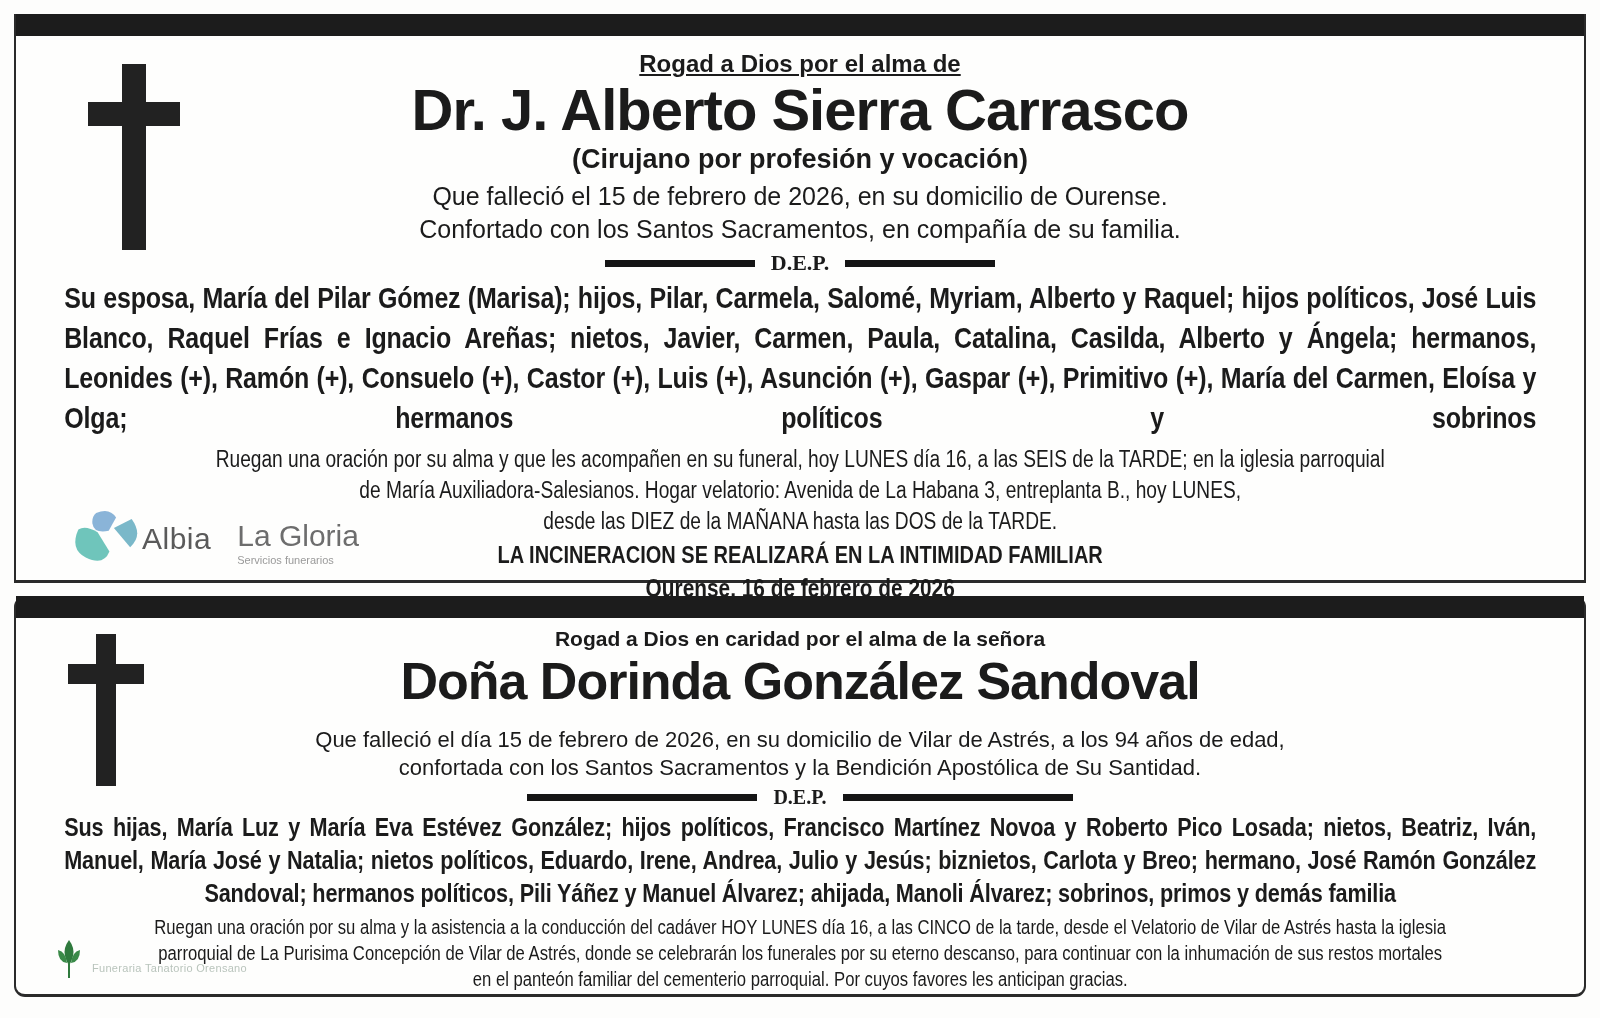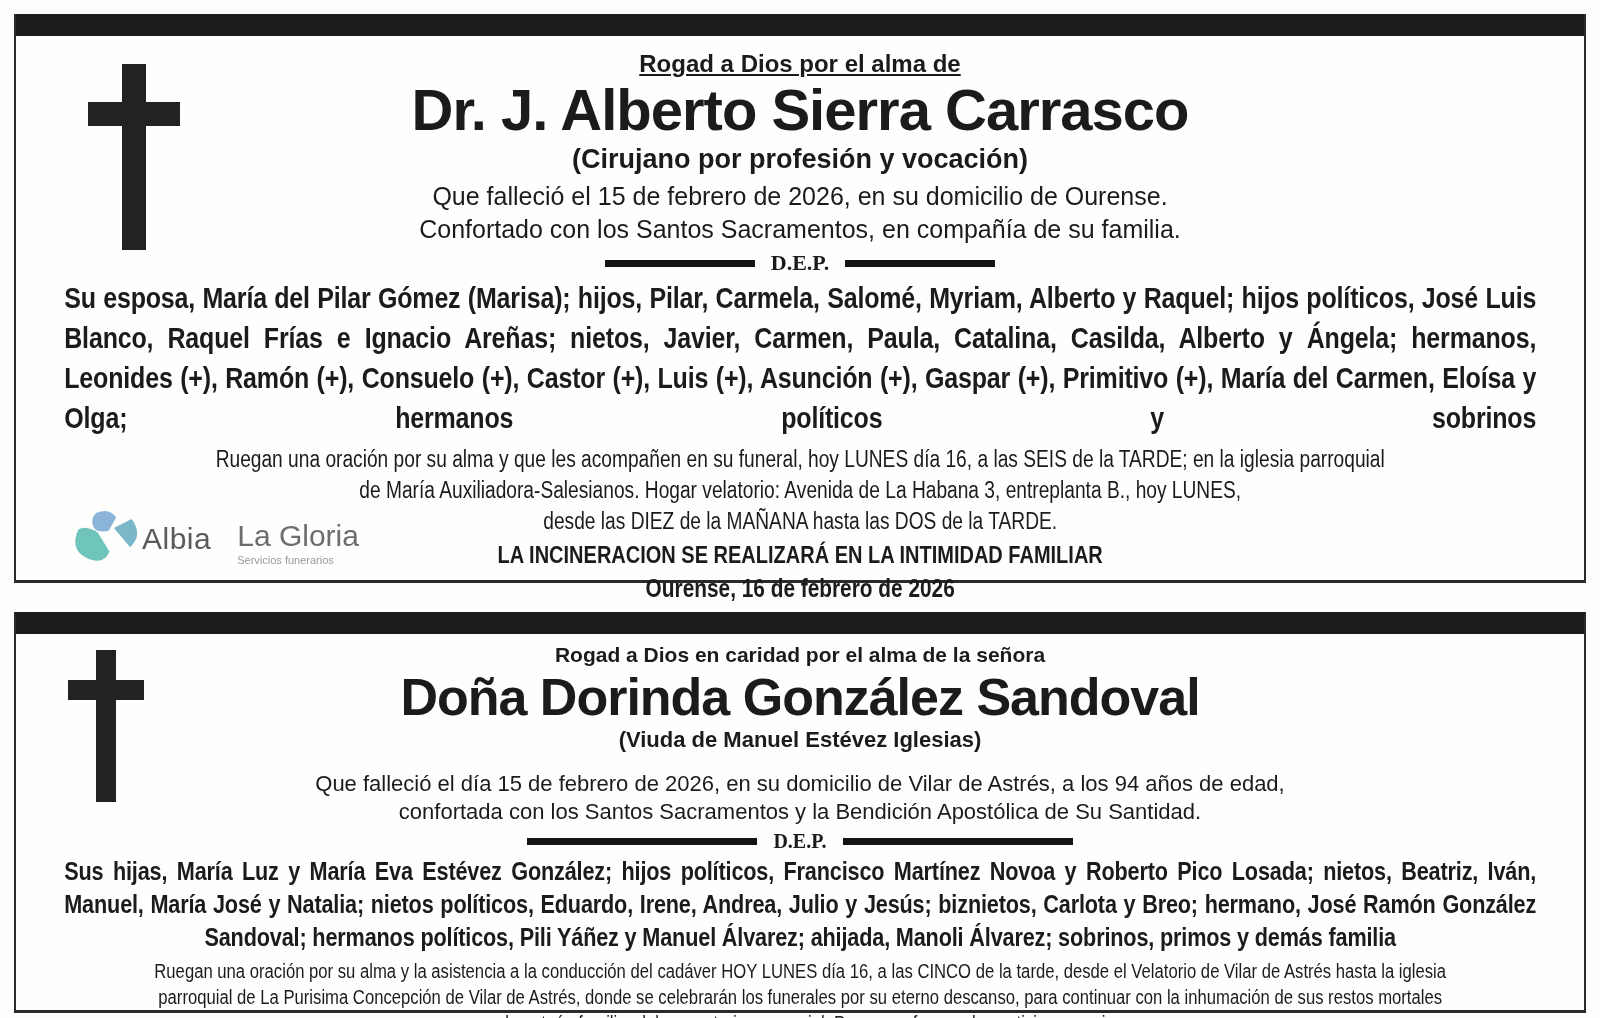--- a/index.html
+++ b/index.html
@@ -2,21 +2,21 @@
 <html><head>
 <meta charset="utf-8">
 <style>
   html,body{margin:0;padding:0;background:#fbfbfa;}
   .page{position:relative;width:1600px;height:1018px;background:#fdfdfc;overflow:hidden;
         font-family:"Liberation Sans",sans-serif;color:#1b1b1b;}
   .esquela{position:absolute;left:14px;right:14px;background:#fefefd;
            border-left:2px solid #2a2a2a;border-right:2px solid #2a2a2a;border-bottom:3px solid #2a2a2a;}
   .esquela .topbar{height:22px;background:#1c1c1c;width:100%;}
   .e1{top:14px;height:566px;}
-  .e2{top:612px;height:398px;}
+  .e2{top:596px;height:398px;border-radius:11px;}
   .content{position:relative;text-align:center;padding:14px 48px 0 48px;}
   .e2 .content{padding-top:8px;}
 
   
   .cross{position:absolute;}
   .cross .v,.cross .h{position:absolute;background:#222;}
   .cross-1{left:72px;top:50px;width:92px;height:186px;}
   .cross-1 .v{left:34px;top:0;width:24px;height:186px;}
   .cross-1 .h{left:0;top:38px;width:92px;height:24px;}
   .cross-2{left:52px;top:38px;width:76px;height:152px;}
@@ -119,32 +119,40 @@
     <div class="topbar"></div>
 
     <div class="cross cross-2">
       <div class="v"></div>
       <div class="h"></div>
     </div>
 
     <div class="content">
       <div class="hdr">Rogad a Dios en caridad por el alma de la señora</div>
       <div class="name">Doña Dorinda González Sandoval</div>
-      <div class="subtitle">(Viuda de Manuel Estévez Iglesias)</div>
       <div class="death">Que falleció el día 15 de febrero de 2026, en su domicilio de Vilar de Astrés, a los 94 años de edad,
 confortada con los Santos Sacramentos y la Bendición Apostólica de Su Santidad.</div>
 
       <div class="dep-row">
         <div class="dep-rule"></div>
         <div class="dep-text">D.E.P.</div>
         <div class="dep-rule"></div>
       </div>
 
       <div class="family condensed">Sus hijas, María Luz y María Eva Estévez González; hijos políticos, Francisco Martínez Novoa y Roberto Pico Losada; nietos, Beatriz, Iván, Manuel, María José y Natalia; nietos políticos, Eduardo, Irene, Andrea, Julio y Jesús; biznietos, Carlota y Breo; hermano, José Ramón González Sandoval; hermanos políticos, Pili Yáñez y Manuel Álvarez; ahijada, Manoli Álvarez; sobrinos, primos y demás familia</div>
       <div class="ruegan condensed">Ruegan una oración por su alma y la asistencia a la conducción del cadáver HOY LUNES día 16, a las CINCO de la tarde, desde el Velatorio de Vilar de Astrés hasta la iglesia
 parroquial de La Purisima Concepción de Vilar de Astrés, donde se celebrarán los funerales por su eterno descanso, para continuar con la inhumación de sus restos mortales
 en el panteón familiar del cementerio parroquial. Por cuyos favores les anticipan gracias.</div>
 
     </div>
 
+    <div class="logo2">
+      <svg width="30" height="42" viewBox="0 0 30 42">
+        <path d="M15,2 q6,8 4,16 q-2,7 -4,9 q-2,-2 -4,-9 q-2,-8 4,-16 z" fill="#2f7a3d"></path>
+        <path d="M4,12 q8,2 9,13 q-9,-1 -9,-13 z" fill="#3a8a48"></path>
+        <path d="M26,12 q-8,2 -9,13 q9,-1 9,-13 z" fill="#3a8a48"></path>
+        <path d="M14,26 h2 v14 h-2 z" fill="#2f7a3d"></path>
+      </svg>
+      <span class="logo2-text">Funeraria Tanatorio Orensano</span>
+    </div>
   </div>
 
 </div>
 
 </body></html>

